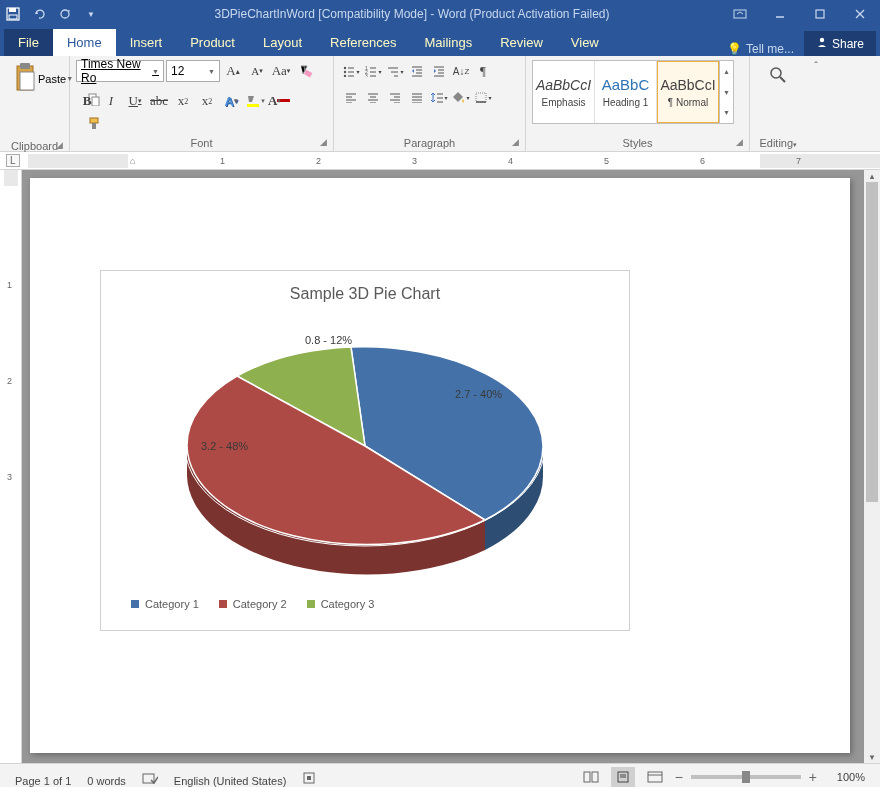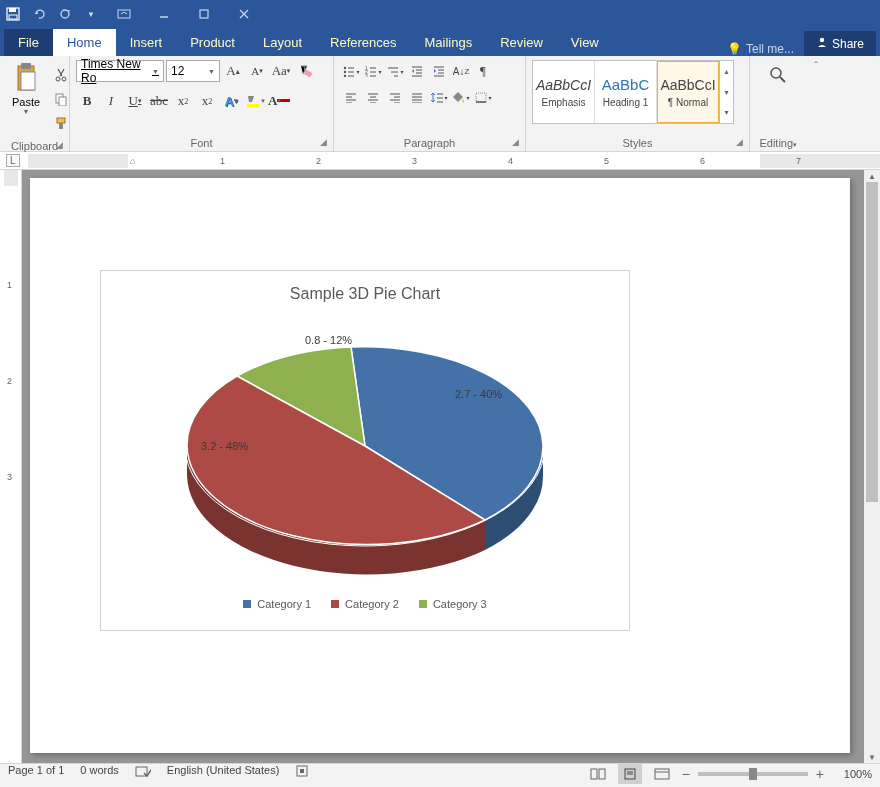--- a/index.html
+++ b/index.html
@@ -22,21 +22,21 @@
     .tellme { display: flex; align-items: center; padding: 0 10px; color: #c8d7ee; gap: 4px; }
     .share-btn { background: #1e3e73; padding: 5px 12px; display: flex; align-items: center; gap: 4px; margin-right: 4px; }
     
     
     .ribbon { background: #f3f3f3; border-bottom: 1px solid #d4d4d4; height: 96px; display: flex; }
     .ribbon-group { display: flex; flex-direction: column; border-right: 1px solid #d4d4d4; padding: 4px 6px 2px; }
     .ribbon-group-content { flex: 1; display: flex; align-items: flex-start; gap: 2px; }
     .ribbon-group-label { text-align: center; font-size: 11px; color: #666; padding-top: 2px; position: relative; }
     .ribbon-group-label .launcher { position: absolute; right: 0; bottom: 2px; font-size: 9px; color: #888; }
     
-    .clipboard-paste { display: flex; flex-direction: column; align-items: center; padding: 2px 6px; }
+    .clipboard-paste { display: flex; flex-direction: row; align-items: center; padding: 2px 6px; }
     .clipboard-side { display: flex; flex-direction: column; gap: 2px; padding: 4px 2px; }
     
     .font-row { display: flex; gap: 2px; align-items: center; margin-bottom: 4px; }
     .font-col { display: flex; flex-direction: column; gap: 4px; }
     .font-name-box, .font-size-box { background: #fff; border: 1px solid #ababab; padding: 2px 4px; font-size: 12px; height: 22px; display: flex; align-items: center; }
     .font-name-box { width: 88px; text-decoration: underline; }
     .font-size-box { width: 54px; }
     .ribbon-smallbtn { width: 22px; height: 22px; display: flex; align-items: center; justify-content: center; font-size: 13px; color: #444; }
     
     .para-col { display: flex; flex-direction: column; gap: 4px; }
@@ -66,26 +66,26 @@
     .page { background: #fff; width: 820px; height: 575px; padding: 92px 100px; box-shadow: 2px 2px 6px rgba(0,0,0,0.3); }
     .scrollbar-v { width: 16px; background: #f0f0f0; position: relative; }
     .scrollbar-thumb { position: absolute; top: 12px; right: 2px; width: 12px; height: 320px; background: #c0c0c0; }
     .scrollbar-arrow { position: absolute; width: 16px; height: 12px; display: flex; align-items: center; justify-content: center; font-size: 9px; color: #666; }
     
     
     .chart-container { border: 1px solid #d0d0d0; padding: 14px 30px 20px; width: 530px; margin-left: -30px; }
     .chart-title { text-align: center; font-size: 16px; color: #595959; margin-bottom: 3px; }
     .pie-wrapper { position: relative; width: 440px; height: 280px; margin: 0 auto; }
     .pie-label { position: absolute; font-size: 11px; color: #3a3a3a; }
-    .legend { display: flex; justify-content: center; gap: 20px; margin-top: 12px; }
+    .legend { display: flex; gap: 20px; margin-top: 12px; }
     .legend-item { display: flex; align-items: center; gap: 6px; font-size: 11px; color: #595959; }
     .legend-swatch { width: 8px; height: 8px; }
     
     
-    .statusbar { position: absolute; bottom: 0; left: 0; right: 0; height: 24px; background: #f3f3f3; border-top: 1px solid #d4d4d4; display: flex; align-items: flex-start; font-size: 11px; color: #444; padding: 0 8px; gap: 16px; }
+    .statusbar { position: absolute; bottom: 0; left: 0; right: 0; height: 24px; background: #f3f3f3; border-top: 1px solid #d4d4d4; display: flex; align-items: flex-end; font-size: 11px; color: #444; padding: 0 15px; gap: 16px; }
     .status-right { margin-left: auto; display: flex; align-items: center; gap: 8px; }
     .view-btn { width: 24px; height: 20px; display: flex; align-items: center; justify-content: center; }
     .view-btn.active { background: #d0d0d0; }
     .zoom-slider { width: 110px; height: 4px; background: #c0c0c0; position: relative; }
     .zoom-slider-thumb { position: absolute; left: 50%; top: -4px; width: 8px; height: 12px; background: #888; transform: translateX(-50%); }
   </style>
 </head>
 <body>
 
 <div class="titlebar">
@@ -104,20 +104,21 @@
         </svg>
       </div>
     <div class="titlebar-btn">
         <svg width="14" height="14" viewBox="0 0 14 14">
           <circle cx="7" cy="7" r="4" fill="none" stroke="#c8d7ee" stroke-width="1.3"></circle>
           <path d="M11 5 L12 3 L10 3 Z" fill="#c8d7ee"></path>
         </svg>
       </div>
     <div class="titlebar-btn" style="font-size:8px;color:#c8d7ee">▼</div>
   </div>
+  <div class="titlebar-title">3DPieChartInWord [Compatibility Mode] - Word (Product Activation Failed)</div>
   <div class="titlebar-right">
     <div class="titlebar-sysbtn">
         <svg width="14" height="10">
           <rect x="1" y="1" width="12" height="8" fill="none" stroke="#c8d7ee"></rect>
           <path d="M4 5 L7 3 L10 5" fill="none" stroke="#c8d7ee"></path>
         </svg>
       </div>
     <div class="titlebar-sysbtn">
         <svg width="12" height="12">
           <line x1="2" y1="9" x2="10" y2="9" stroke="#c8d7ee" stroke-width="1.5"></line>

